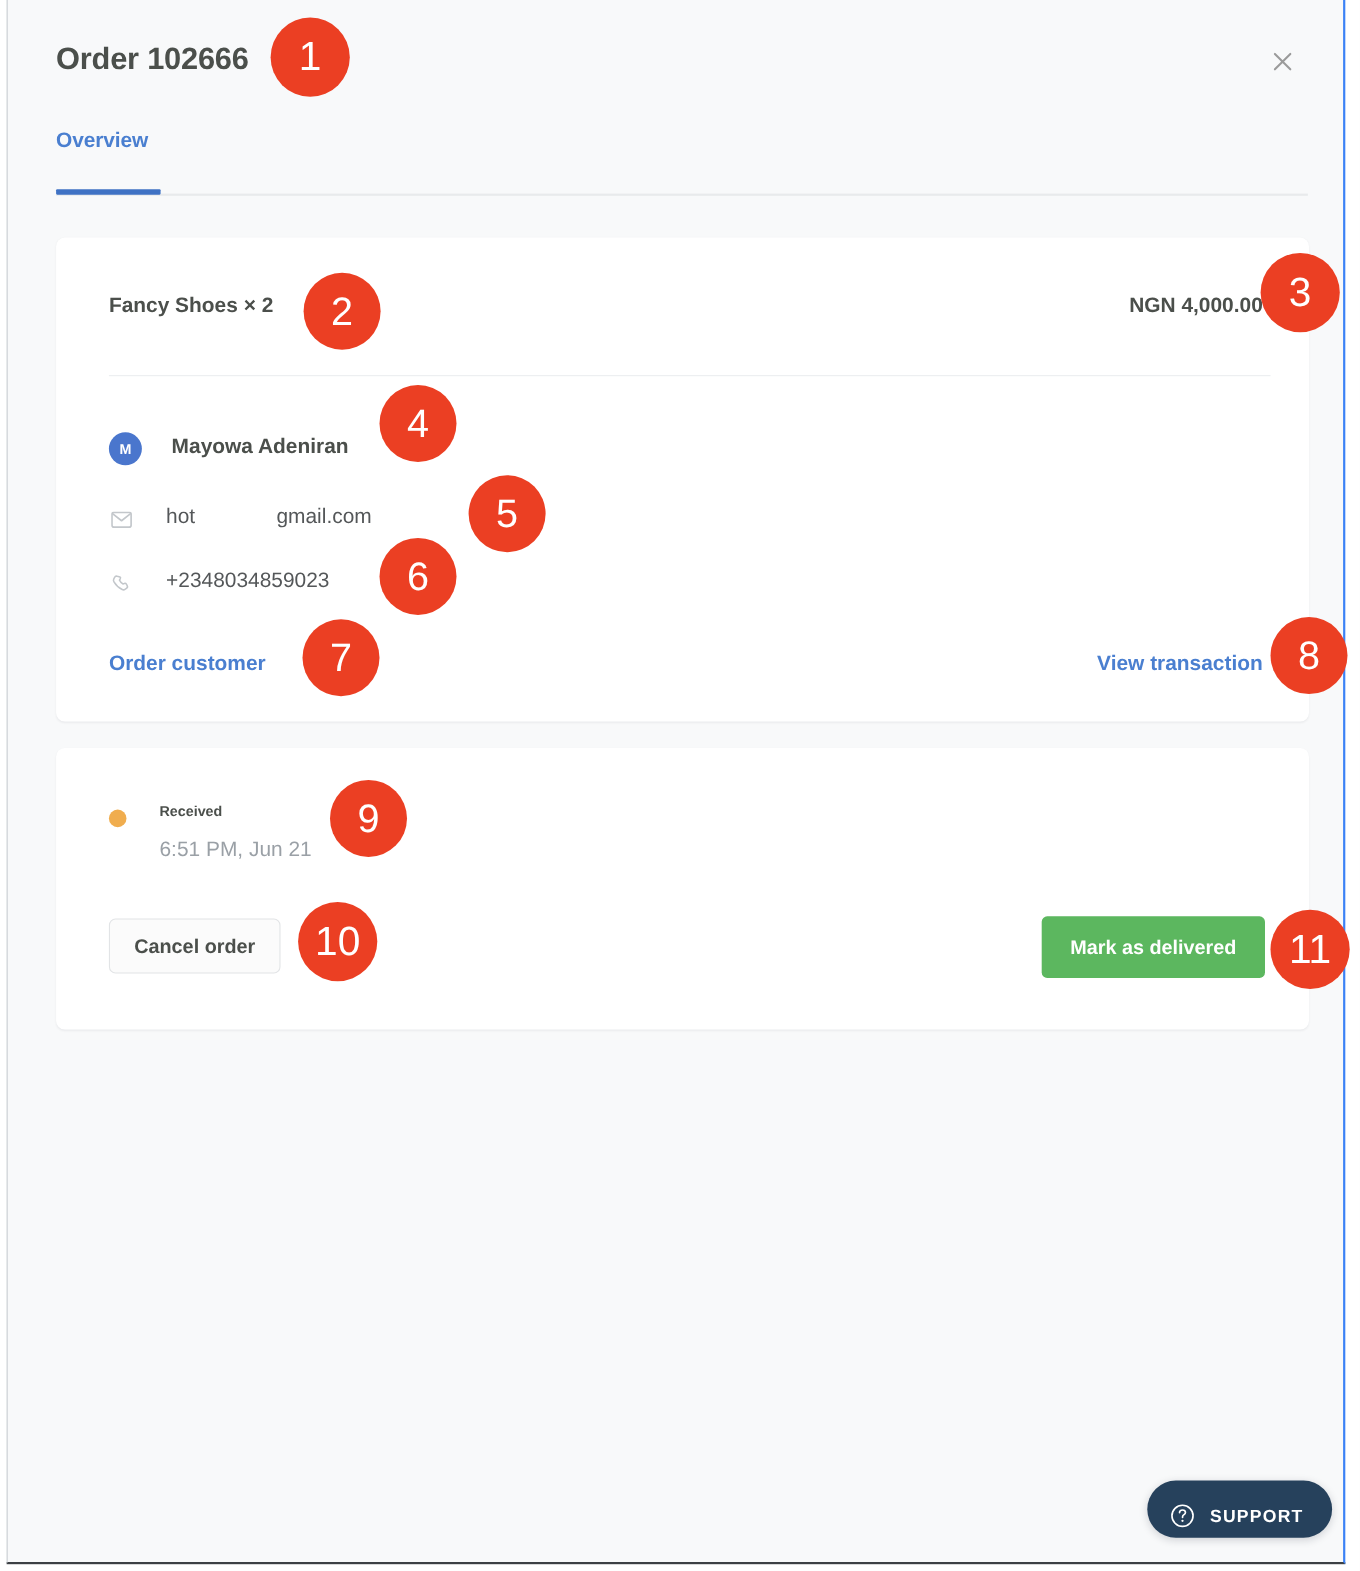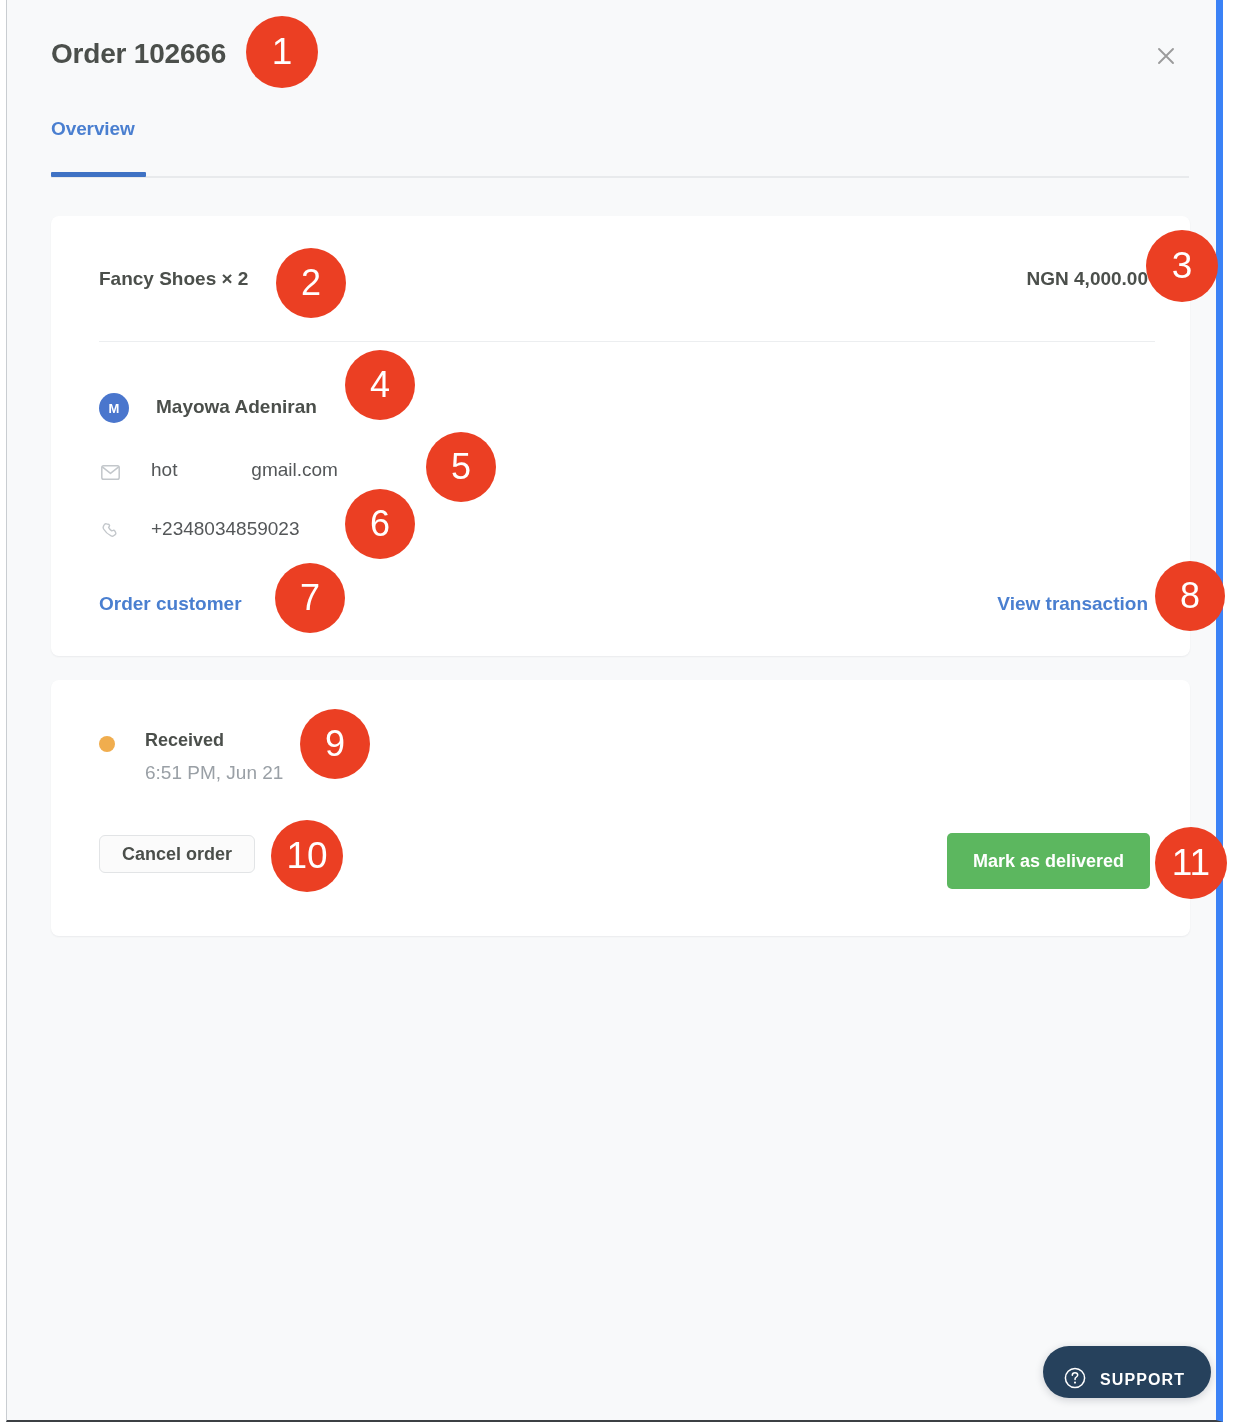--- a/index.html
+++ b/index.html
@@ -14,21 +14,21 @@
 
   
   #panel {
     position: absolute;
     left: 6px;
     top: 0px;
     width: 1217px;
     height: 1422px;
     background: #f8f9fa;
     border-left: 1px solid #c9cdd1;
-    border-right: 7px solid #3b82f6;
+    border-right: 2px solid #3b82f6;
     border-bottom: 2px solid #3c4044;
     overflow: hidden;
   }
 
   
   #header {
     position: absolute;
     left: 0; top: 0;
     width: 1217px;
     height: 108px;
@@ -228,38 +228,38 @@
     top: 56px;
     width: 16px;
     height: 16px;
     border-radius: 50%;
     background: #f0ad4e;
   }
   #status-label {
     position: absolute;
     left: 94px;
     top: 50px;
-    font-size: 18px;
+    font-size: 13px;
     font-weight: 700;
     color: #4b4f4b;
     white-space: nowrap;
   }
   #status-time {
     position: absolute;
     left: 94px;
     top: 82px;
     font-size: 19px;
     color: #9aa0a6;
     white-space: nowrap;
   }
   #cancel-order-button {
     position: absolute;
     left: 48px;
     top: 155px;
-    height: 38px;
+    height: 50px;
     padding: 0 22px;
     background: #fbfbfb;
     border: 1px solid #e2e4e6;
     border-radius: 6px;
     font-family: "Liberation Sans", sans-serif;
     font-size: 18px;
     font-weight: 700;
     color: #4b4f4b;
     cursor: pointer;
     white-space: nowrap;

